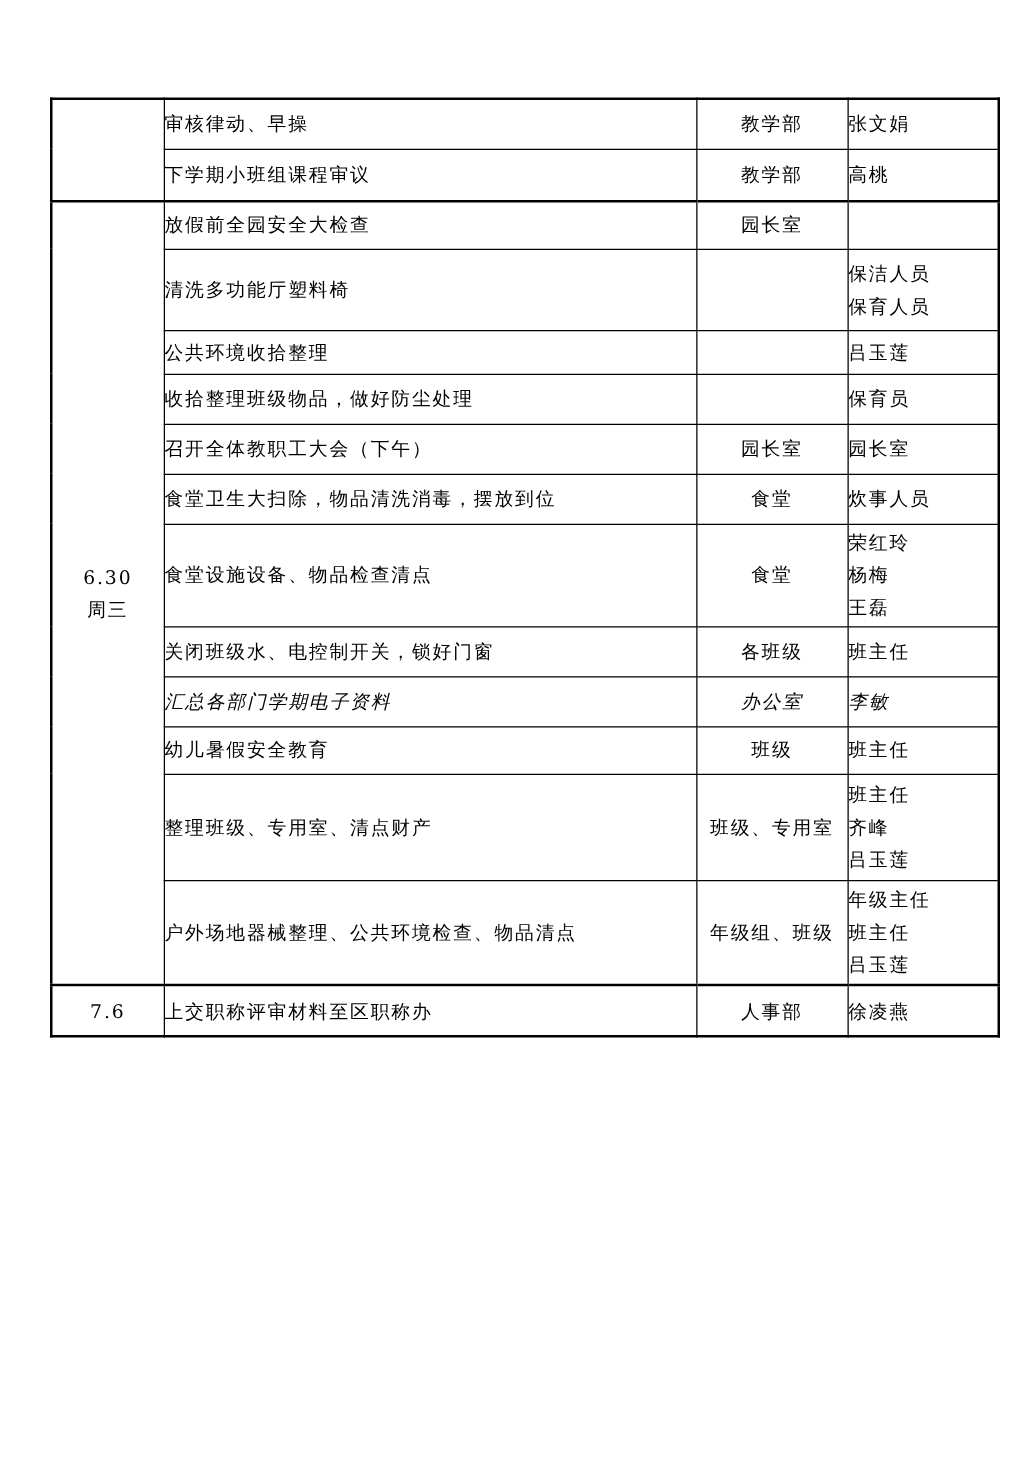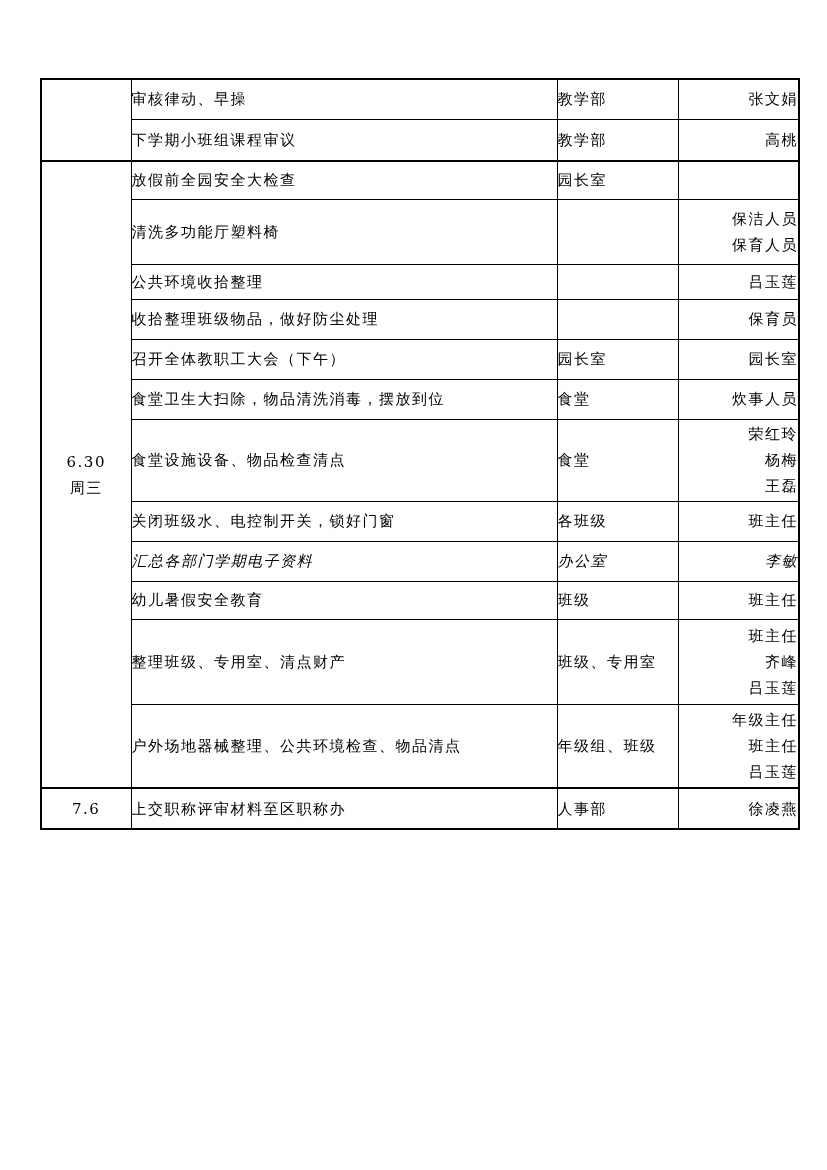--- a/index.html
+++ b/index.html
@@ -47,25 +47,25 @@
   td.c-date {
     text-align: center;
     white-space: pre-line;
   }
   td.c-task {
     text-align: left;
     padding-left: 7px;
     padding-right: 5px;
   }
   td.c-dept {
-    text-align: left;
+    text-align: center;
     white-space: pre-line;
   }
   td.c-person {
-    text-align: right;
+    text-align: left;
     white-space: pre-line;
   }
   col.w-date { width: 90px; }
   col.w-task { width: 426px; }
   col.w-dept { width: 121px; }
   col.w-person { width: 121px; }
 </style>
 </head>
 <body>
 

